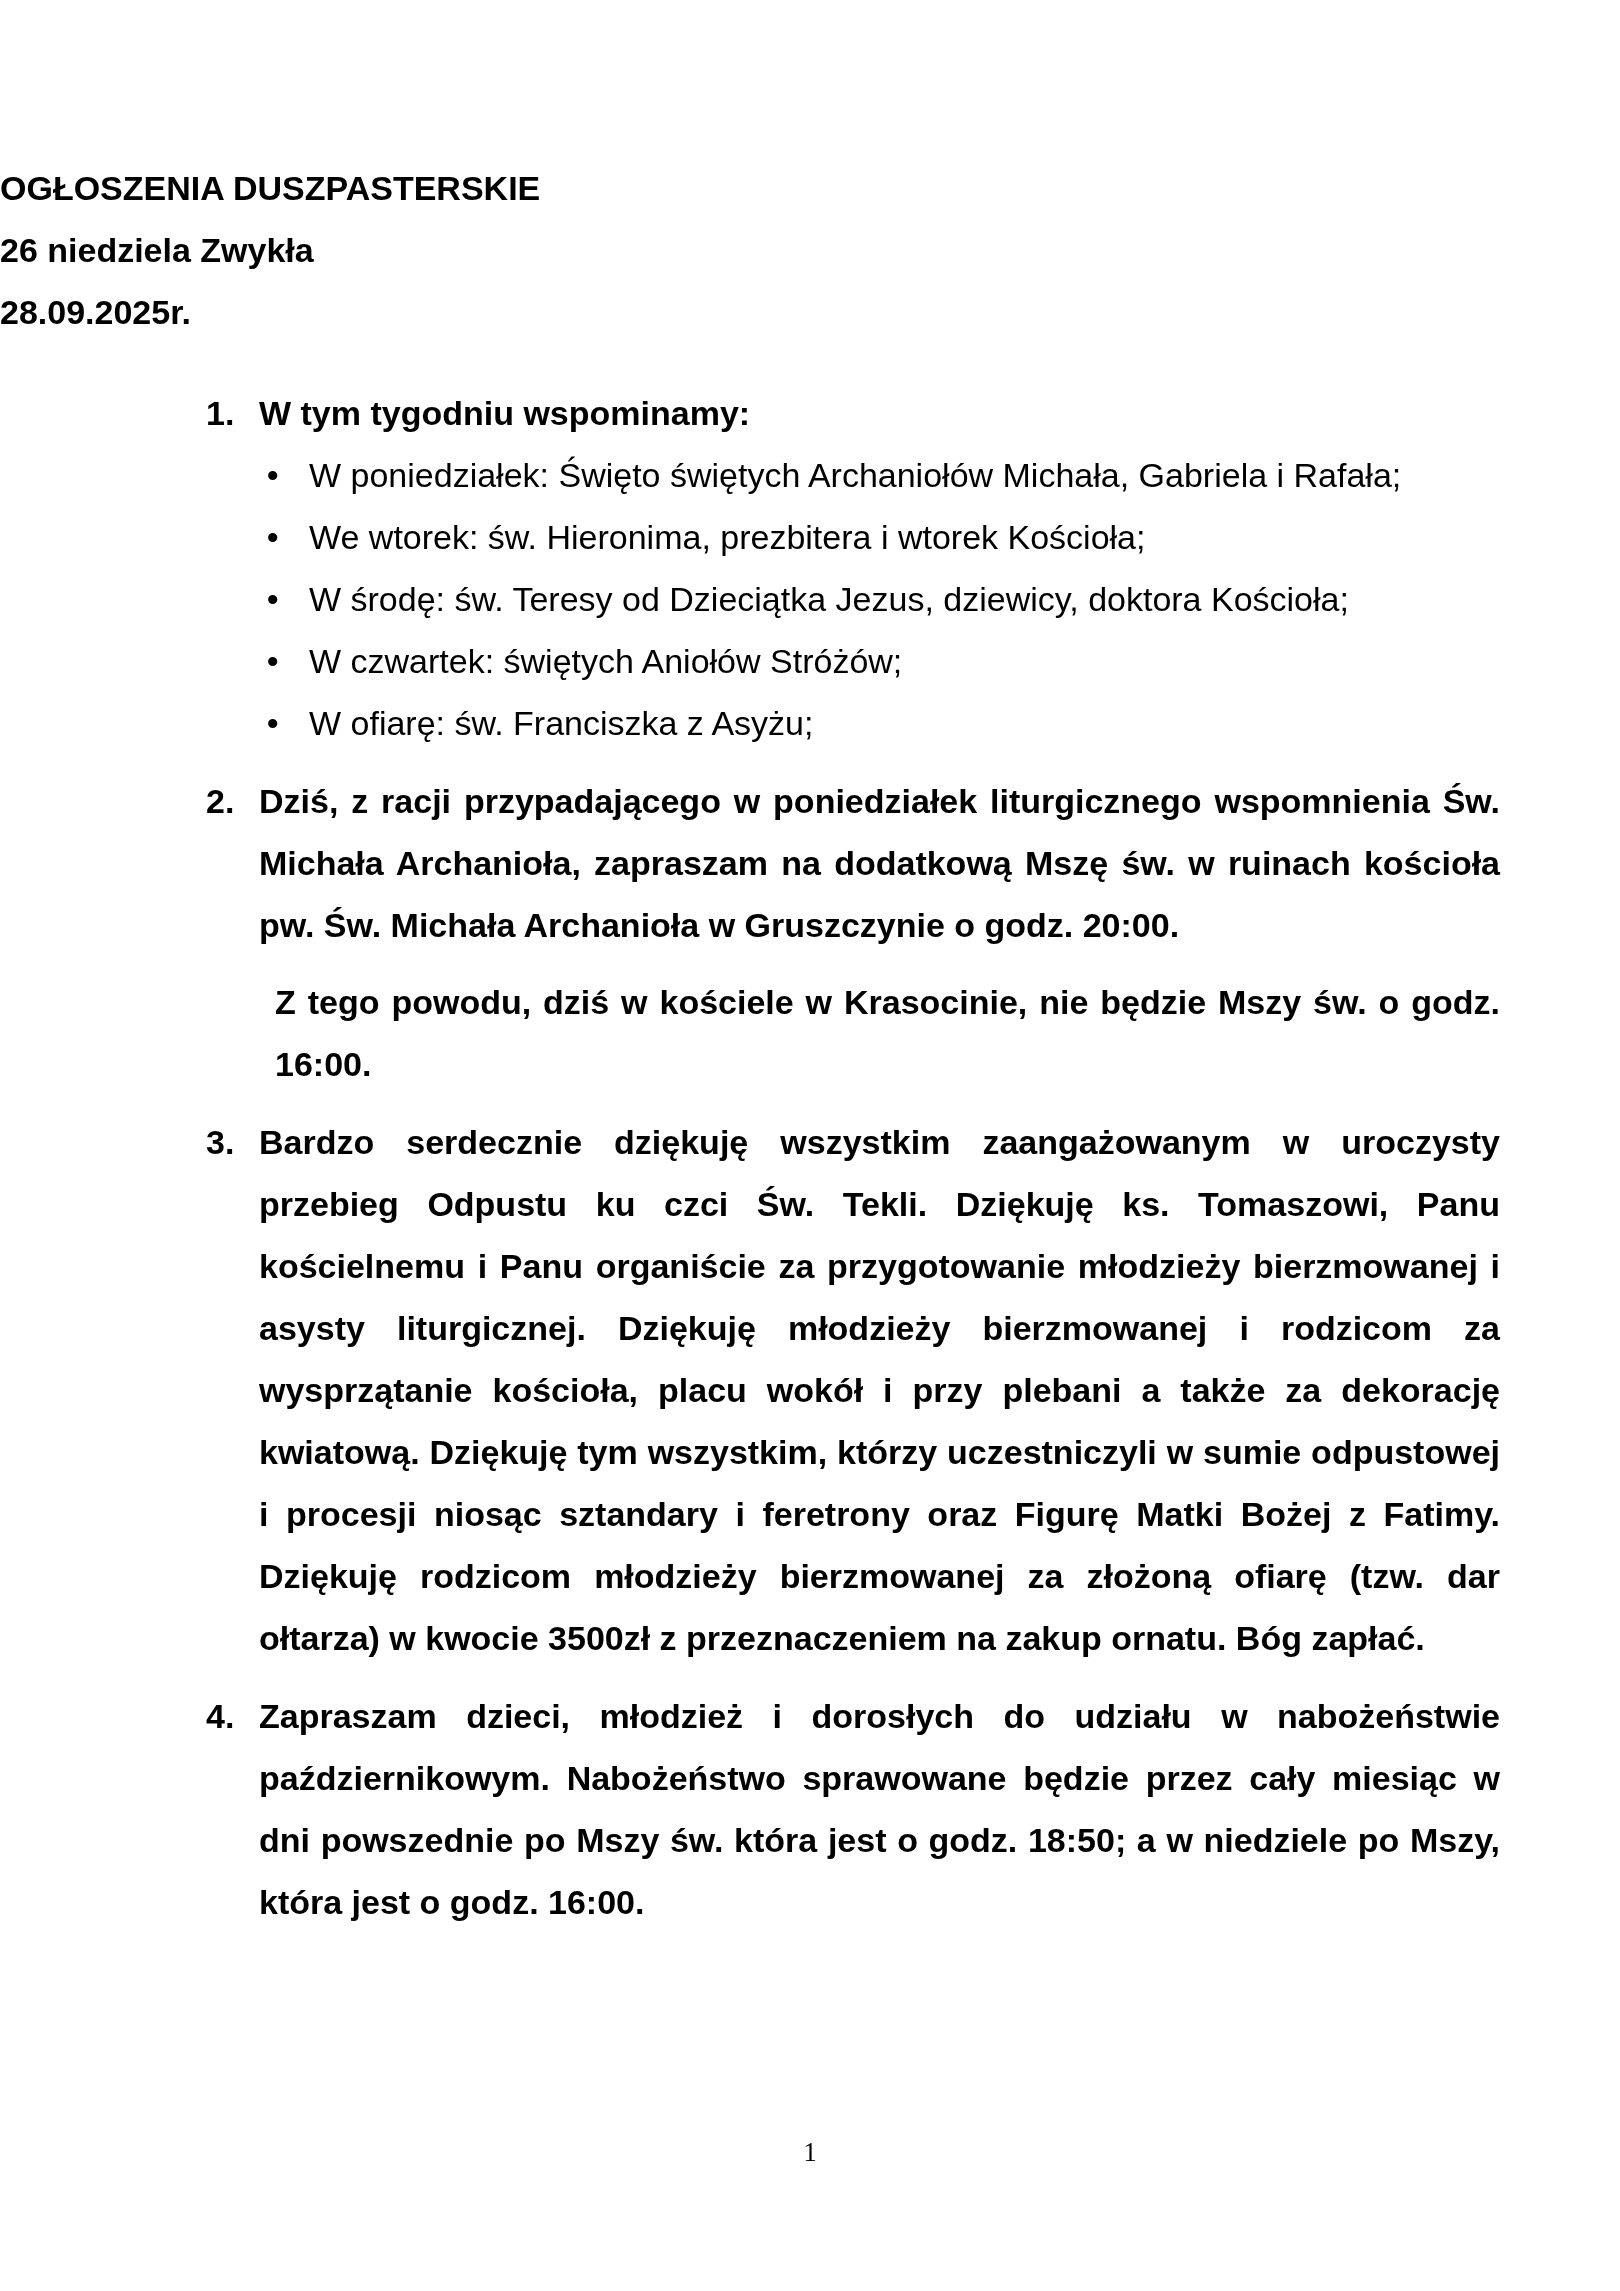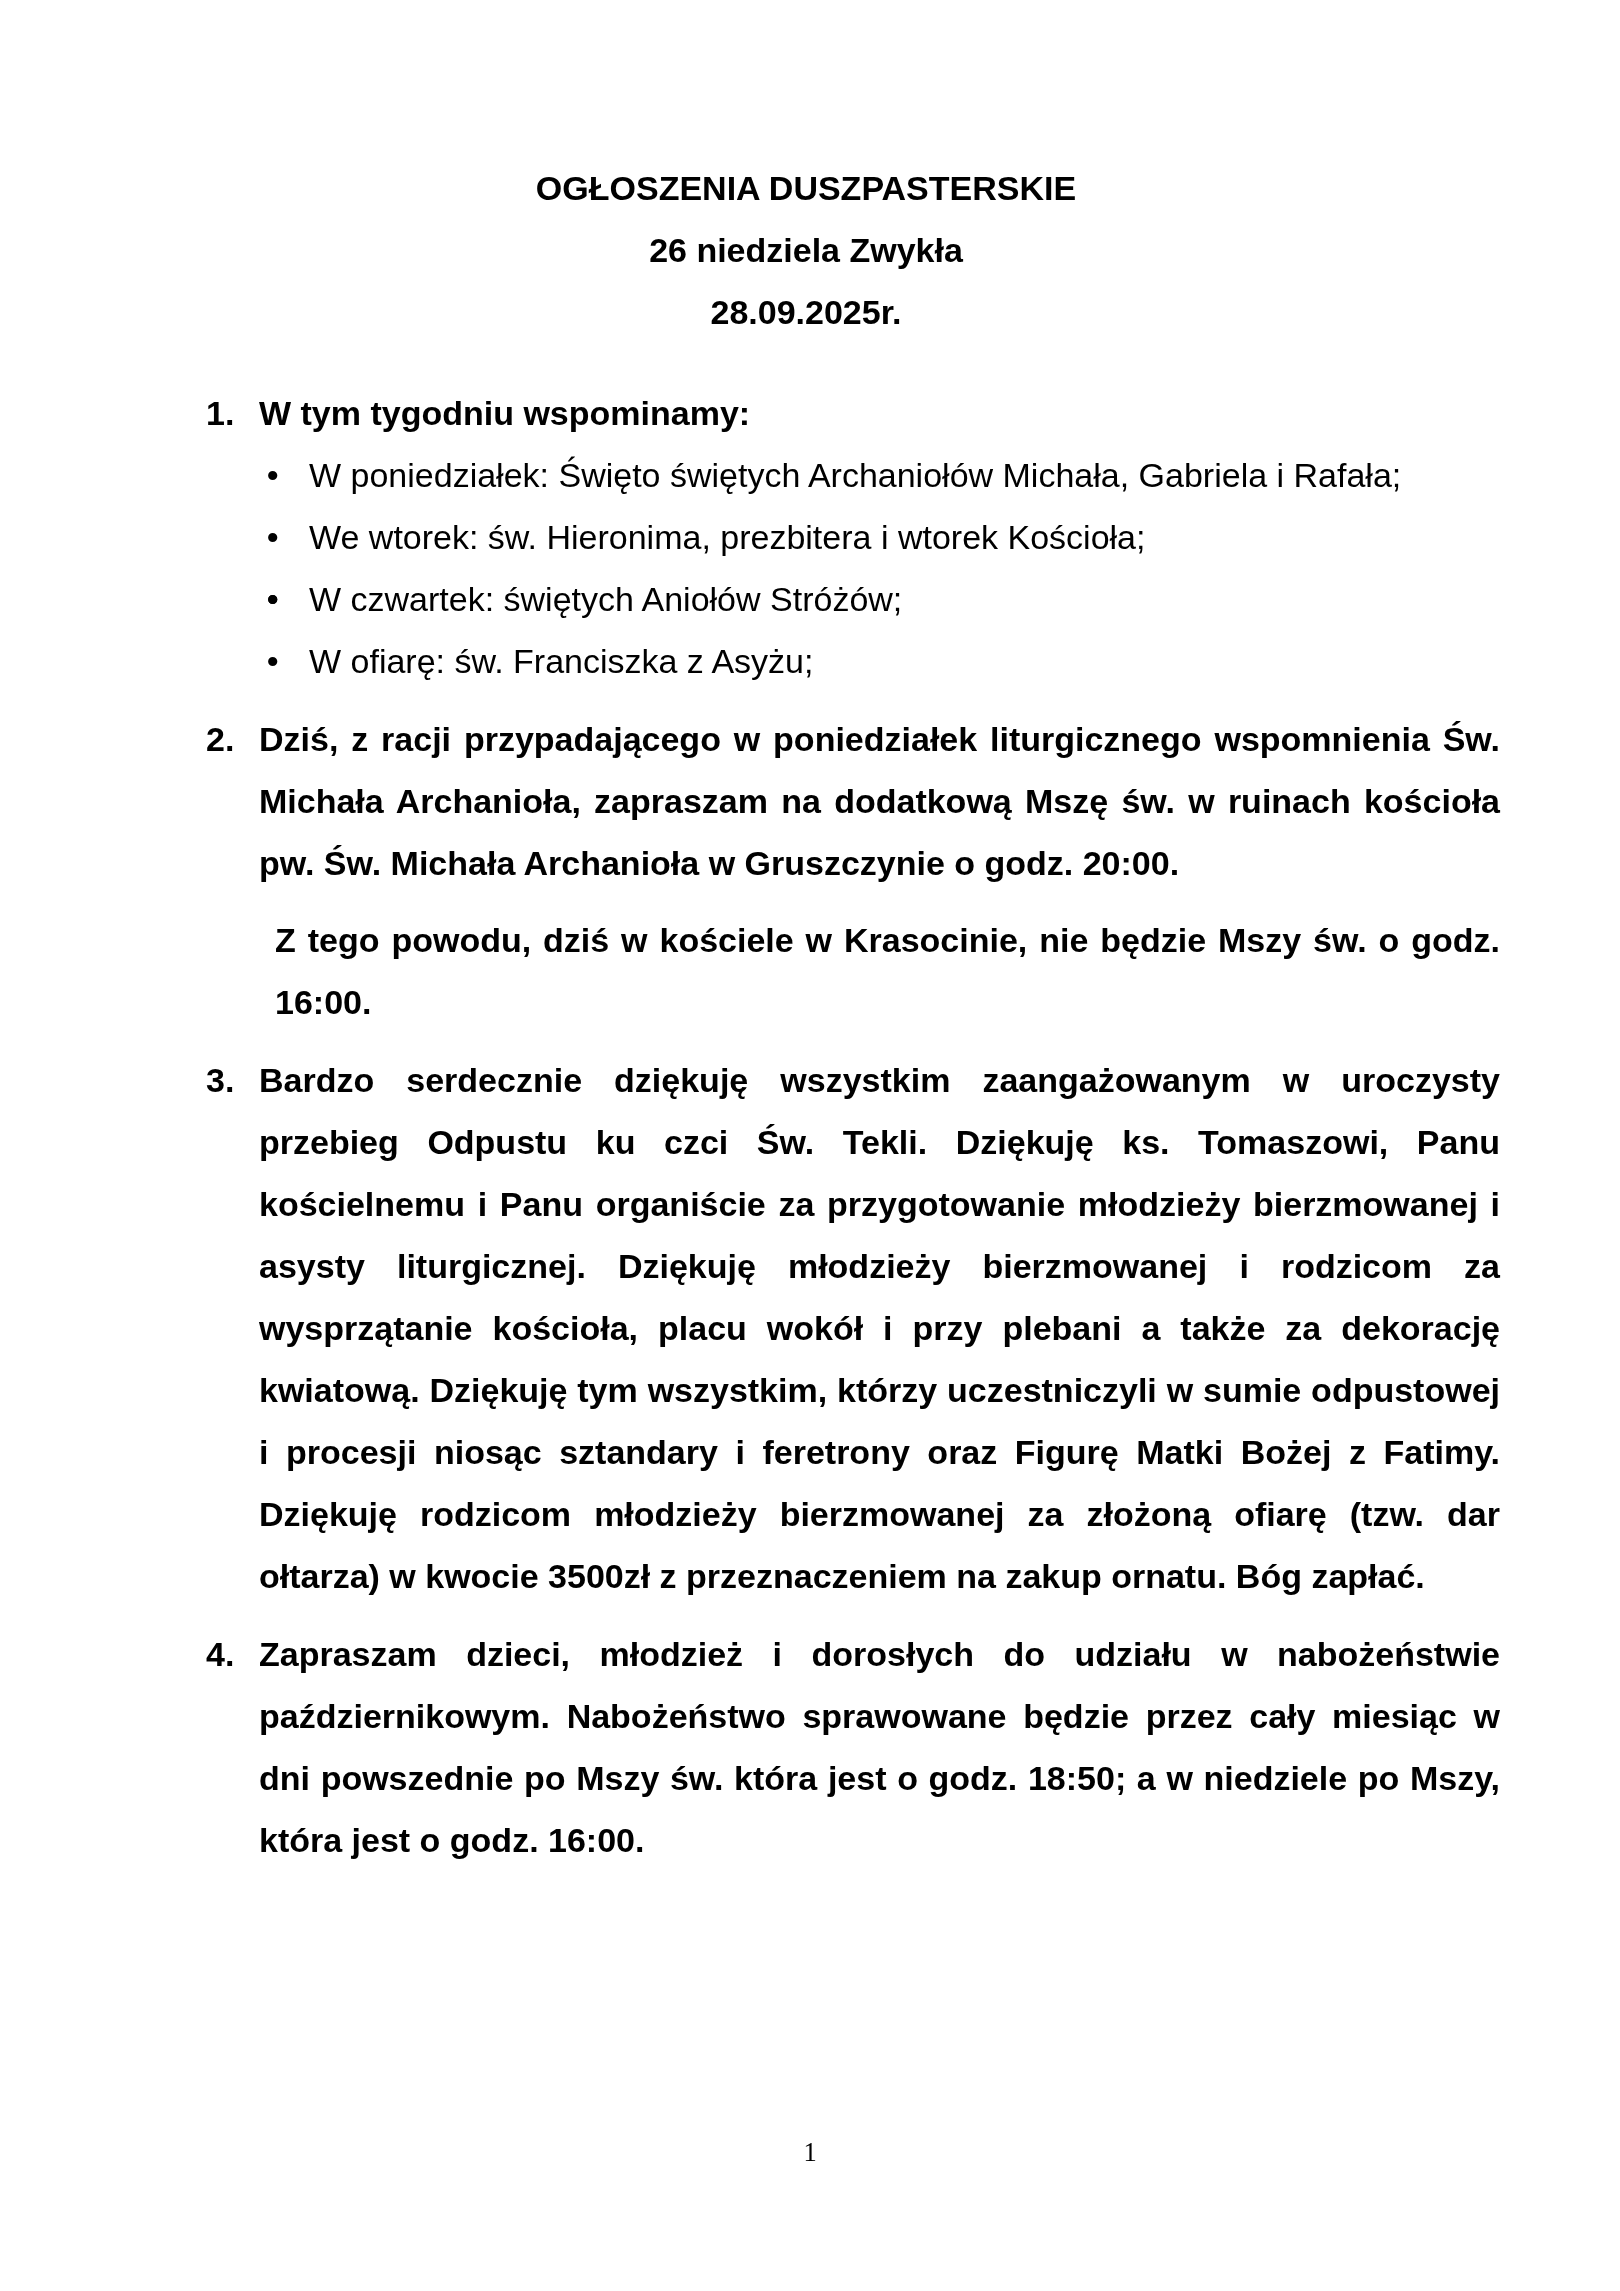--- a/index.html
+++ b/index.html
@@ -1,19 +1,19 @@
 <!DOCTYPE html>
 <html><head>
 <meta charset="utf-8">
 <style>
   html, body { margin: 0; padding: 0; background: #ffffff; }
   body { width: 1620px; height: 2292px; position: relative; overflow: hidden;
          font-family: "Liberation Sans", sans-serif; color: #000; }
   .page { position: absolute; left: 0; top: 0; width: 1620px; height: 2292px; background: #fff; }
-  .header { position: absolute; left: 0; top: 157px; width: 1612px; text-align: center;
+  .header { position: absolute; left: 0; top: 157px; width: 1612px; text-align: left;
             font-weight: bold; font-size: 34px; line-height: 62px; }
   .header div { display: block; }
   .content { position: absolute; left: 206px; top: 382px; width: 1294px;
              font-size: 34px; line-height: 62px; }
   .item { position: relative; padding-left: 53px; margin-bottom: 15.7px; }
   .num { position: absolute; left: 0; top: 0; font-weight: bold; }
   .para { text-align: justify; margin: 0; font-weight: bold; }
   .para + .para { margin-top: 15.7px; margin-left: 16px; }
   ul.bullets { list-style: none; margin: 0; padding: 0; }
   ul.bullets li { position: relative; padding-left: 50px; text-align: justify; }
@@ -32,21 +32,21 @@
   </div>
 
   <div class="content">
 
     <div class="item">
       <span class="num">1.</span>
       <div class="para">W tym tygodniu wspominamy:</div>
       <ul class="bullets">
         <li><span class="dot">•</span><span>W poniedziałek: Święto świętych Archaniołów Michała, Gabriela i Rafała;</span></li>
         <li><span class="dot">•</span><span>We wtorek: św. Hieronima, prezbitera i wtorek Kościoła;</span></li>
-        <li><span class="dot">•</span></li>
+        <li><span class="dot">•</span><span>W środę: św. Teresy od Dzieciątka Jezus, dziewicy, doktora Kościoła;</span></li>
         <li><span class="dot">•</span><span>W czwartek: świętych Aniołów Stróżów;</span></li>
         <li><span class="dot">•</span><span>W ofiarę: św. Franciszka z Asyżu;</span></li>
       </ul>
     </div>
 
     <div class="item">
       <span class="num">2.</span>
       <p class="para">Dziś, z racji przypadającego w poniedziałek liturgicznego wspomnienia Św. Michała Archanioła, zapraszam na dodatkową Mszę św. w ruinach kościoła pw. Św. Michała Archanioła w Gruszczynie o godz. 20:00.</p>
       <p class="para">Z tego powodu, dziś w kościele w Krasocinie, nie będzie Mszy św. o godz. 16:00.</p>
     </div>

